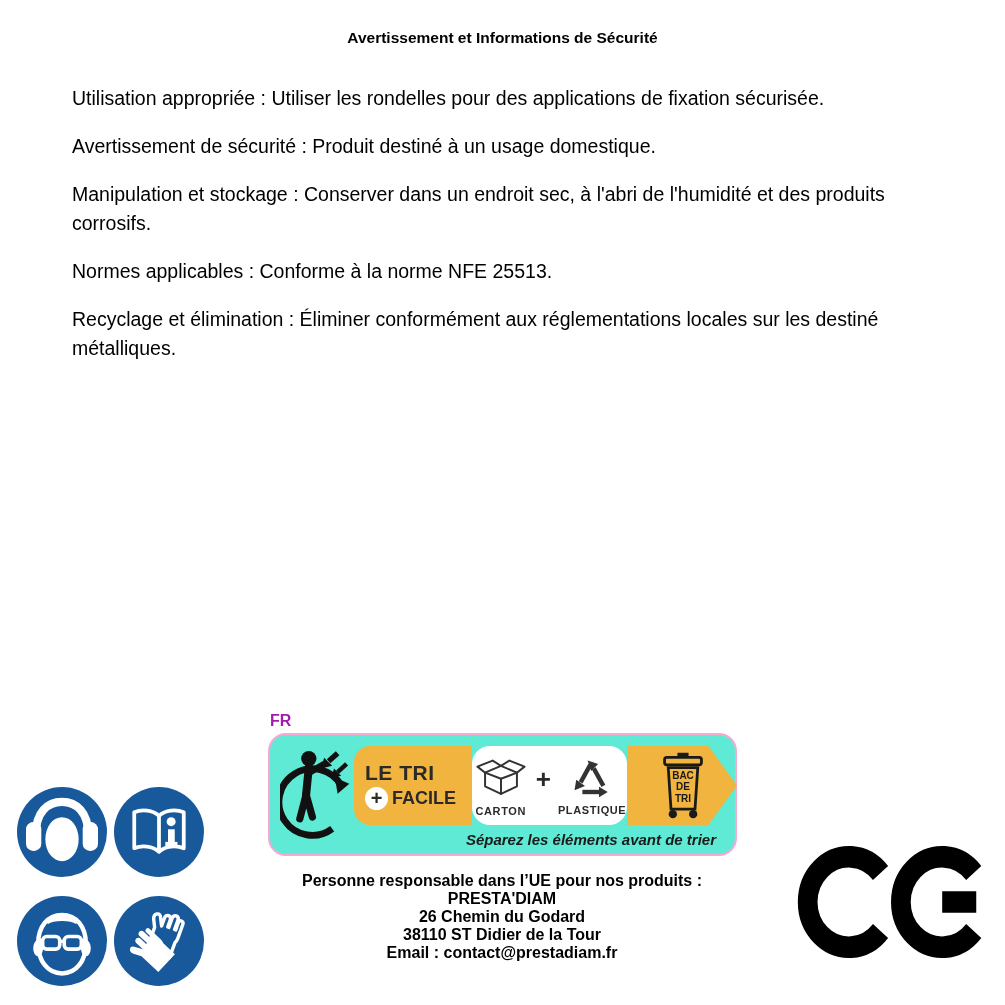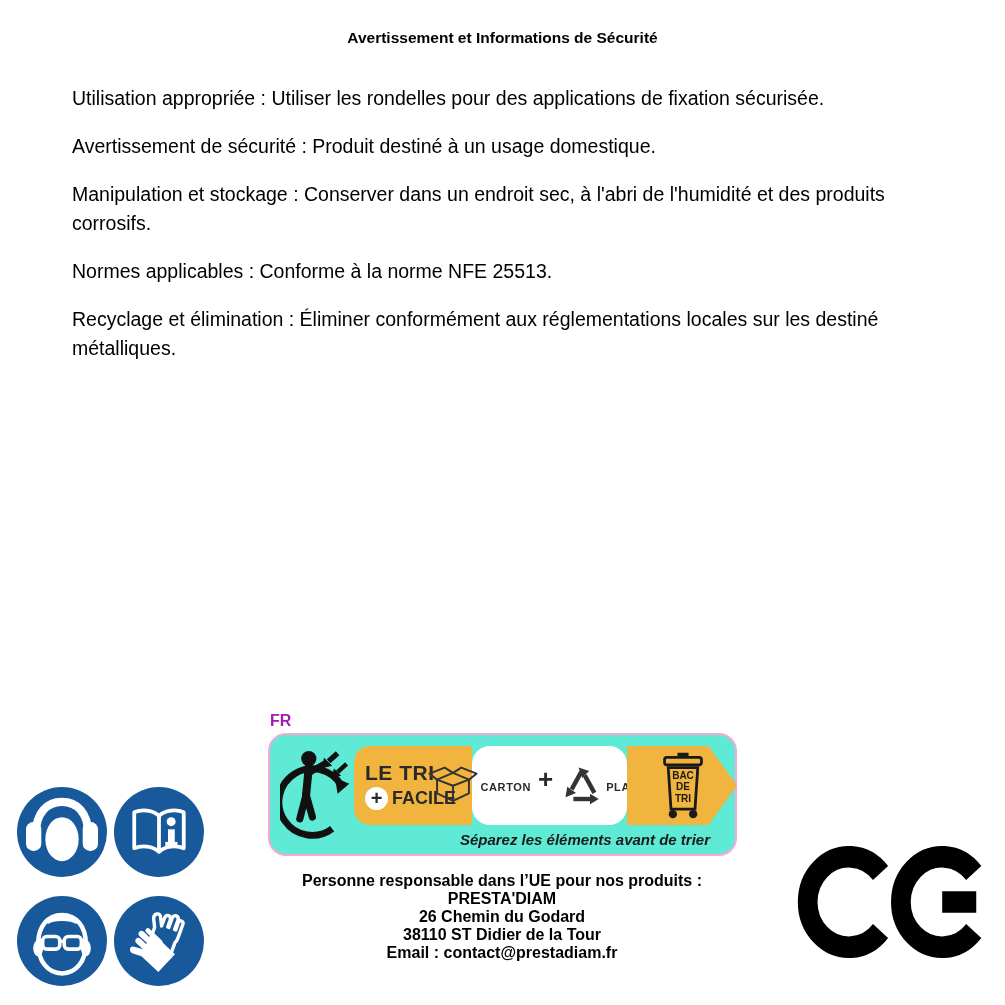--- a/index.html
+++ b/index.html
@@ -27,30 +27,30 @@
   .banner { position:absolute; left:84px; top:11px; height:79px; display:flex; }
   .seg-left { width:118px; background:var(--yellow); border-radius:16px 0 0 16px;
               display:flex; flex-direction:column; justify-content:center; padding-left:11px; }
   .letri { font-size:21px; font-weight:bold; color:#2b2a29; letter-spacing:.5px; }
   .facile-row { display:flex; align-items:center; gap:4px; margin-top:2px; }
   .plus-circle { width:23px; height:23px; border-radius:50%; background:#fff; color:#2b2a29;
                  font-weight:bold; font-size:20px; line-height:22px; text-align:center; flex:none; }
   .facile { font-size:18px; font-weight:bold; color:#2b2a29; }
   .seg-mid { width:155px; background:#fff; border-radius:18px; display:flex; align-items:center;
              justify-content:center; gap:7px; padding:2px 4px 0 4px; }
-  .material { display:flex; flex-direction:row; align-items:center; }
+  .material { display:flex; flex-direction:column; align-items:center; }
   .mat-label { font-size:11px; font-weight:bold; color:#2b2a29; letter-spacing:.6px; margin-top:1px; }
   .mat-plus { font-size:26px; font-weight:bold; color:#2b2a29; margin-top:-14px; }
   .seg-arrow { width:110px; background:var(--yellow);
                clip-path:polygon(0 0, 74% 0, 100% 50%, 74% 100%, 0 100%);
                display:flex; align-items:center; padding-left:32px; }
   .bin { position:relative; width:48px; height:74px; }
   .bin-text { position:absolute; top:21px; left:0; width:100%; text-align:center;
               font-size:10px; font-weight:bold; line-height:11.5px; color:#1a1a1a; white-space:pre-line; }
-  .separez { position:absolute; right:25px; bottom:6px; font-size:15px; font-weight:bold;
+  .separez { position:absolute; right:19px; bottom:6px; font-size:15px; font-weight:bold;
              font-style:italic; color:#1a1a1a; }
 
   
   .address { position:absolute; left:242px; top:872px; width:520px; text-align:center;
              font-size:16px; font-weight:bold; line-height:18px; color:#000; white-space:pre-line; }
 
   
   .ce { position:absolute; left:797px; top:843px; display:block; }
 </style>
 </head>

